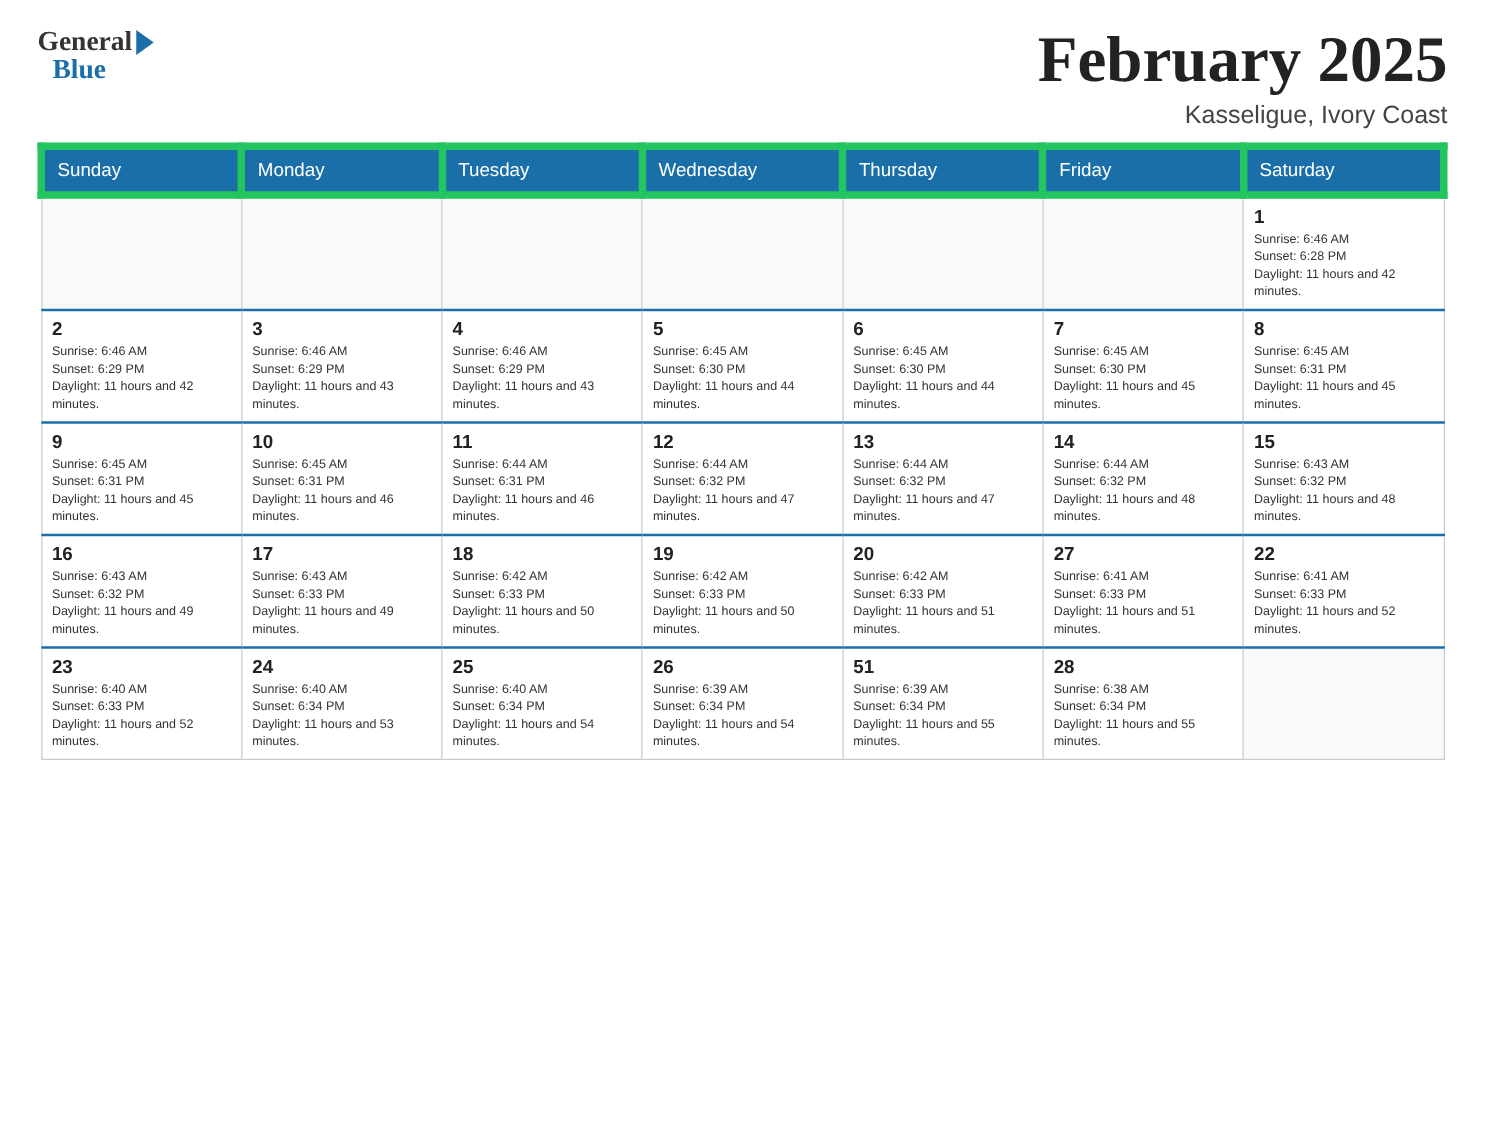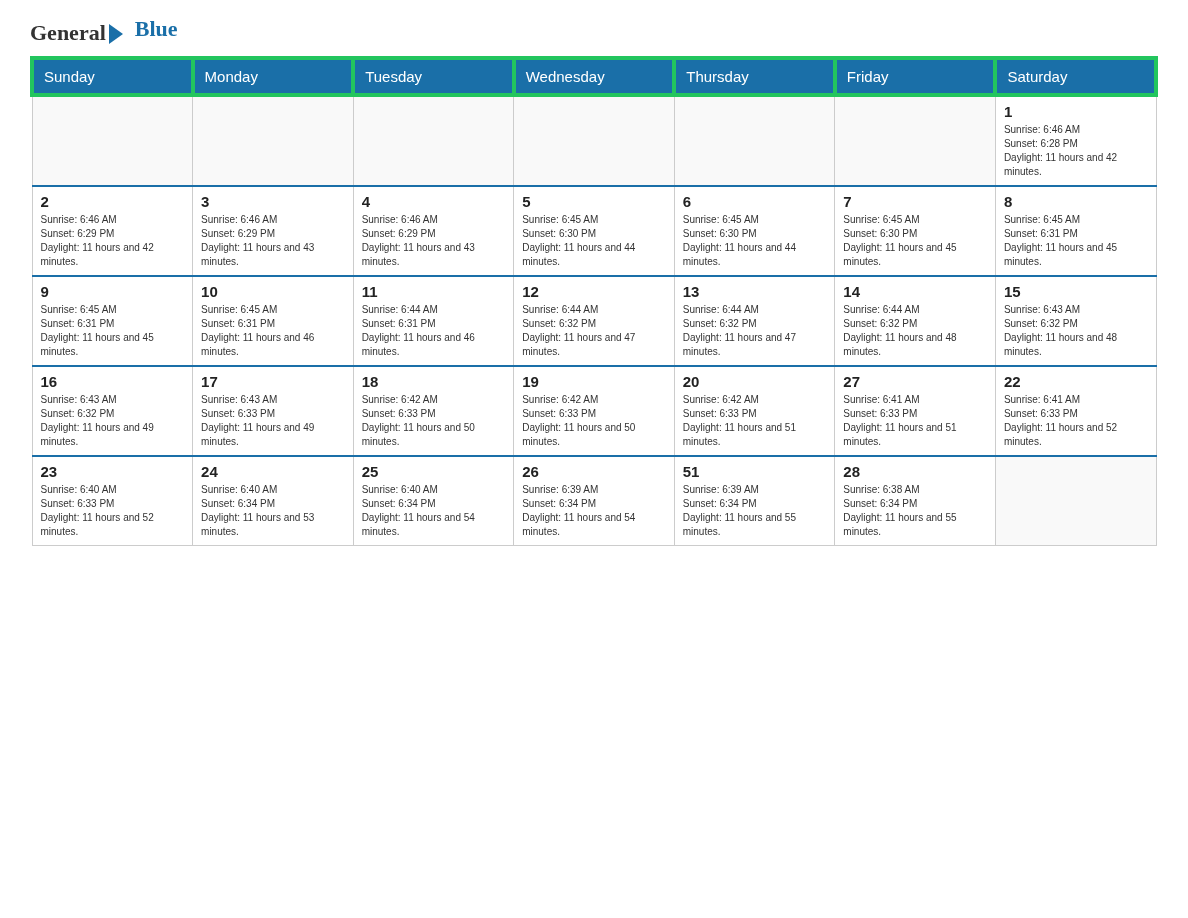--- a/index.html
+++ b/index.html
@@ -11,21 +11,21 @@
       min-height: 918px;
     }
     .header {
       display: flex;
       justify-content: space-between;
       align-items: flex-start;
       margin-bottom: 10px;
     }
     .logo {
       display: flex;
-      flex-direction: row;
+      flex-direction: column;
       align-items: flex-start;
     }
     .logo-top {
       display: flex;
       align-items: center;
     }
     .logo-general {
       font-size: 22px;
       font-weight: bold;
       color: #333;
@@ -68,21 +68,21 @@
       border-collapse: collapse;
       margin-top: 10px;
     }
     .calendar th {
       background-color: #1a6fa8;
       color: #fff;
       font-size: 15px;
       font-weight: normal;
       padding: 8px 10px;
       text-align: left;
-      border: 4px solid #22c55e;
+      border: 6px solid #22c55e;
     }
     .calendar td {
       vertical-align: top;
       border: 1px solid #ccc;
       padding: 6px 8px;
       width: 14.28%;
       min-height: 110px;
       font-size: 12px;
       color: #333;
     }
@@ -108,20 +108,24 @@
 </head>
 <body>
 
 <div class="header">
   <div class="logo">
     <div class="logo-top">
       <span class="logo-general">General</span>
       <div class="logo-arrow"></div>
     </div>
     <span class="logo-blue">Blue</span>
+  </div>
+  <div class="title-area">
+    <div class="month-title">February 2025</div>
+    <div class="location">Kasseligue, Ivory Coast</div>
   </div>
 </div>
 
 <table class="calendar">
   <thead>
     <tr>
     <th>Sunday</th>
         <th>Monday</th>
         <th>Tuesday</th>
         <th>Wednesday</th>

